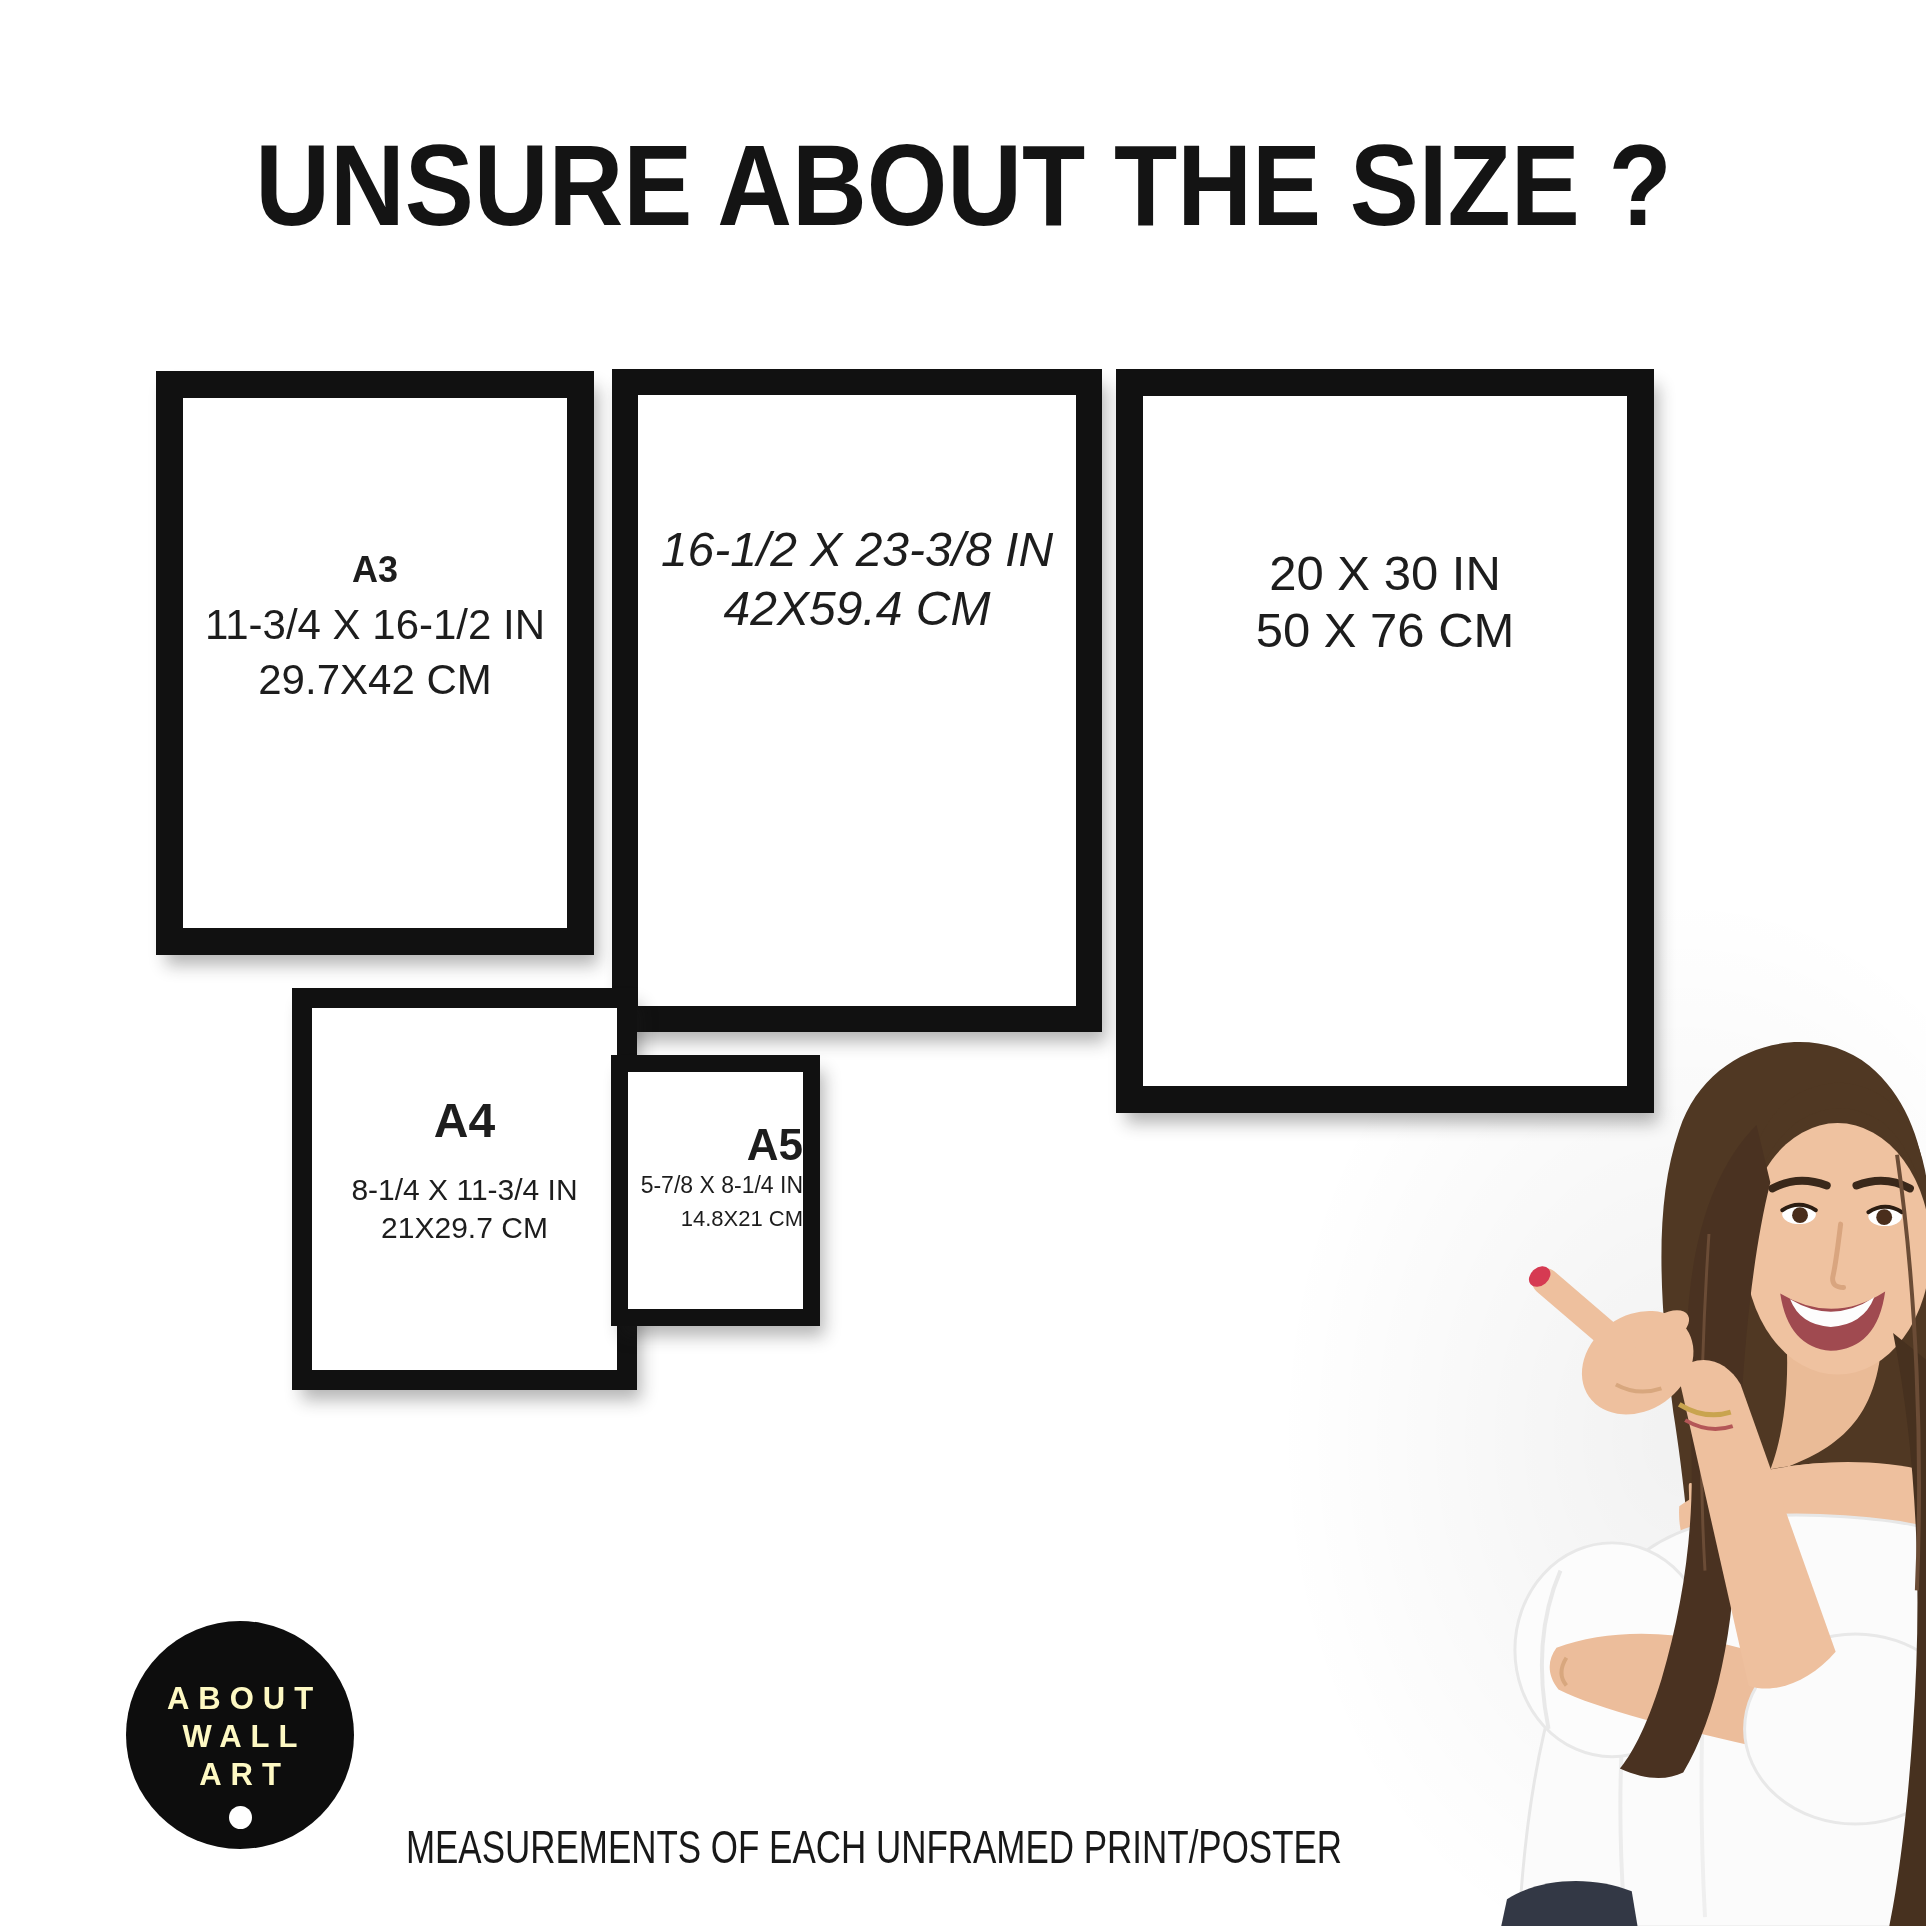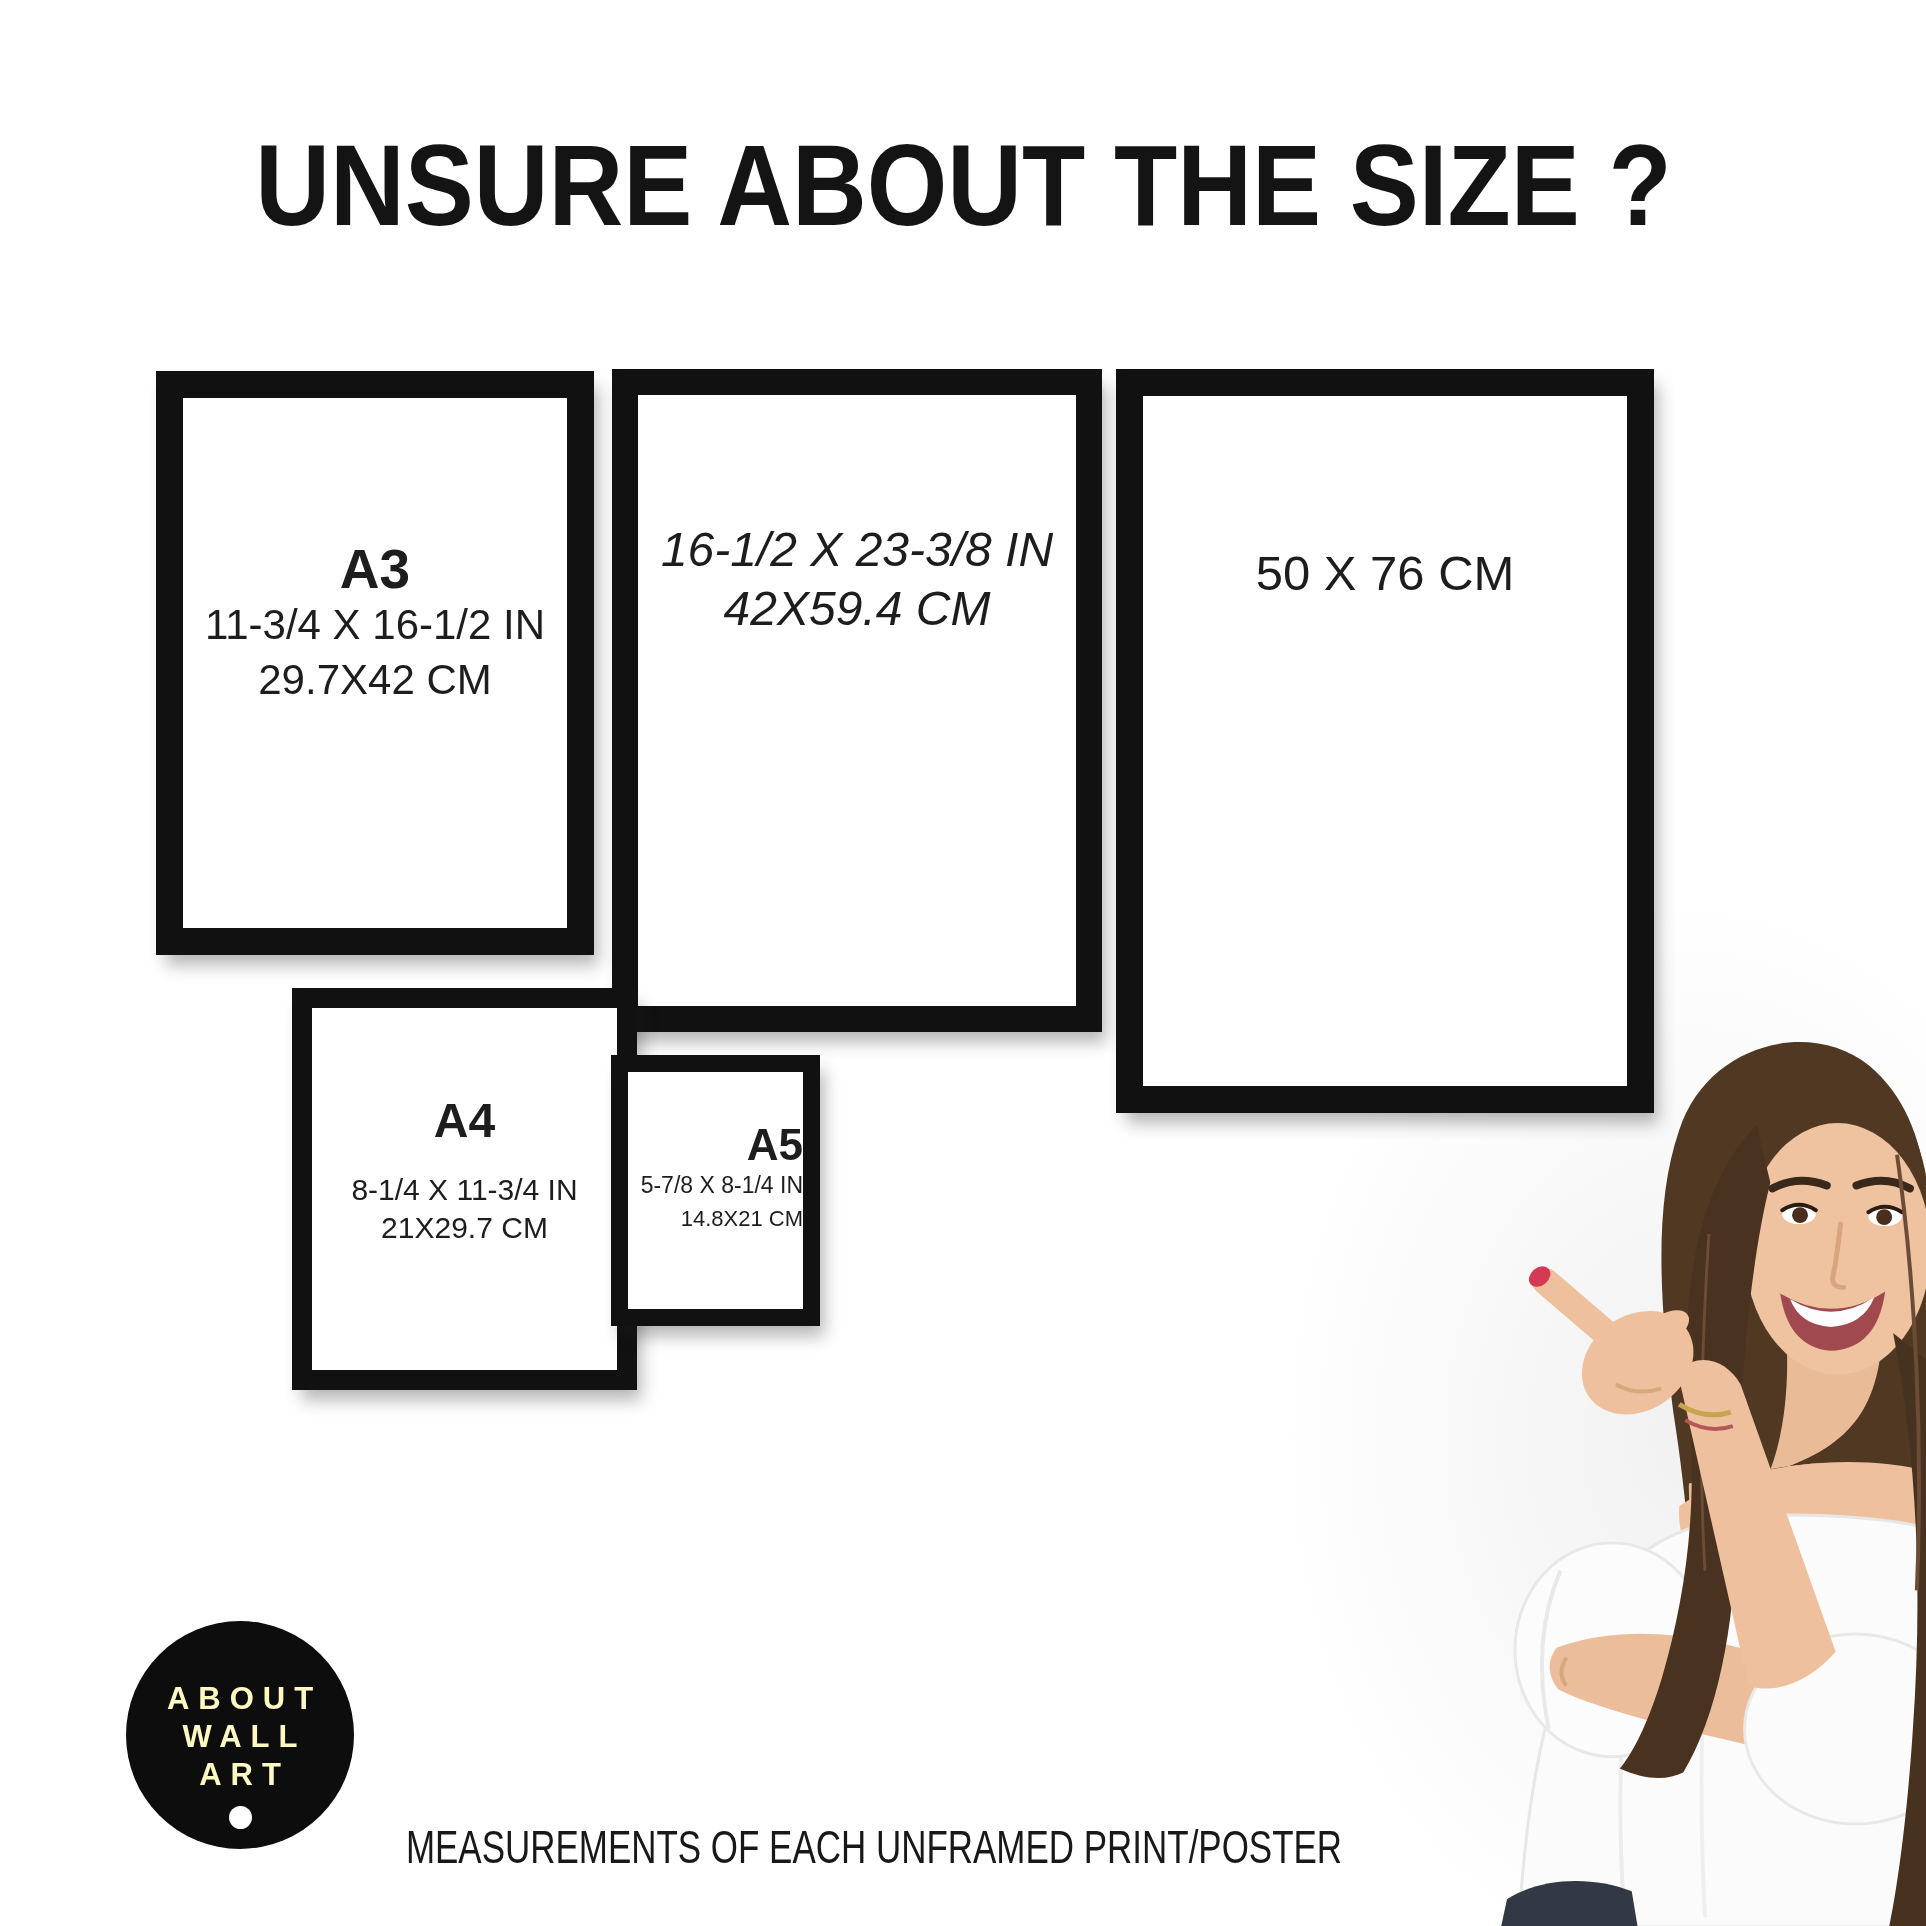--- a/index.html
+++ b/index.html
@@ -34,21 +34,21 @@
   .frame-a2{left:612px;top:369px;width:490px;height:663px;border-width:26px;}
   .frame-2030{left:1116px;top:369px;width:538px;height:744px;border-width:27px;}
   .frame-a4{left:292px;top:988px;width:345px;height:402px;border-width:20px;}
   .frame-a5{left:611px;top:1055px;width:209px;height:271px;border-width:17px;}
   .ftext{
     position:absolute;left:0;right:0;text-align:center;
     color:#1d1d1d;white-space:nowrap;
   }
   .f-label{font-weight:700;}
   .frame-a3 .ftext{top:144px;}
-  .frame-a3 .f-label{font-size:55px;line-height:55px;}
+  .frame-a3 .f-label{font-size:36px;line-height:55px;}
   .frame-a3 .f-in,.frame-a3 .f-cm{font-size:42px;line-height:55px;}
   .frame-a2 .ftext{top:125px;}
   .frame-a2 .f-label{font-size:53px;line-height:63px;}
   .frame-a2 .f-in,.frame-a2 .f-cm{font-size:48px;line-height:59px;font-style:italic;}
   .frame-2030 .ftext{top:149px;}
   .frame-2030 .f-in,.frame-2030 .f-cm{font-size:49px;line-height:57px;}
   .frame-a4 .ftext{top:84px;}
   .frame-a4 .f-label{font-size:48px;line-height:57px;}
   .frame-a4 .f-in{font-size:30px;line-height:38px;margin-top:22px;}
   .frame-a4 .f-cm{font-size:30px;line-height:38px;}
@@ -98,20 +98,21 @@
 <div class="frame frame-a2">
   <div class="ftext">
     <div class="f-in">16-1/2 X 23-3/8 IN</div>
     <div class="f-cm">42X59.4 CM</div>
   </div>
 </div>
 
 <div class="frame frame-2030">
   <div class="ftext">
 
+    <div class="f-in">20 X 30 IN</div>
     <div class="f-cm">50 X 76 CM</div>
   </div>
 </div>
 
 <div class="frame frame-a4">
   <div class="ftext">
     <div class="f-label">A4</div>
     <div class="f-in">8-1/4 X 11-3/4 IN</div>
     <div class="f-cm">21X29.7 CM</div>
   </div>

